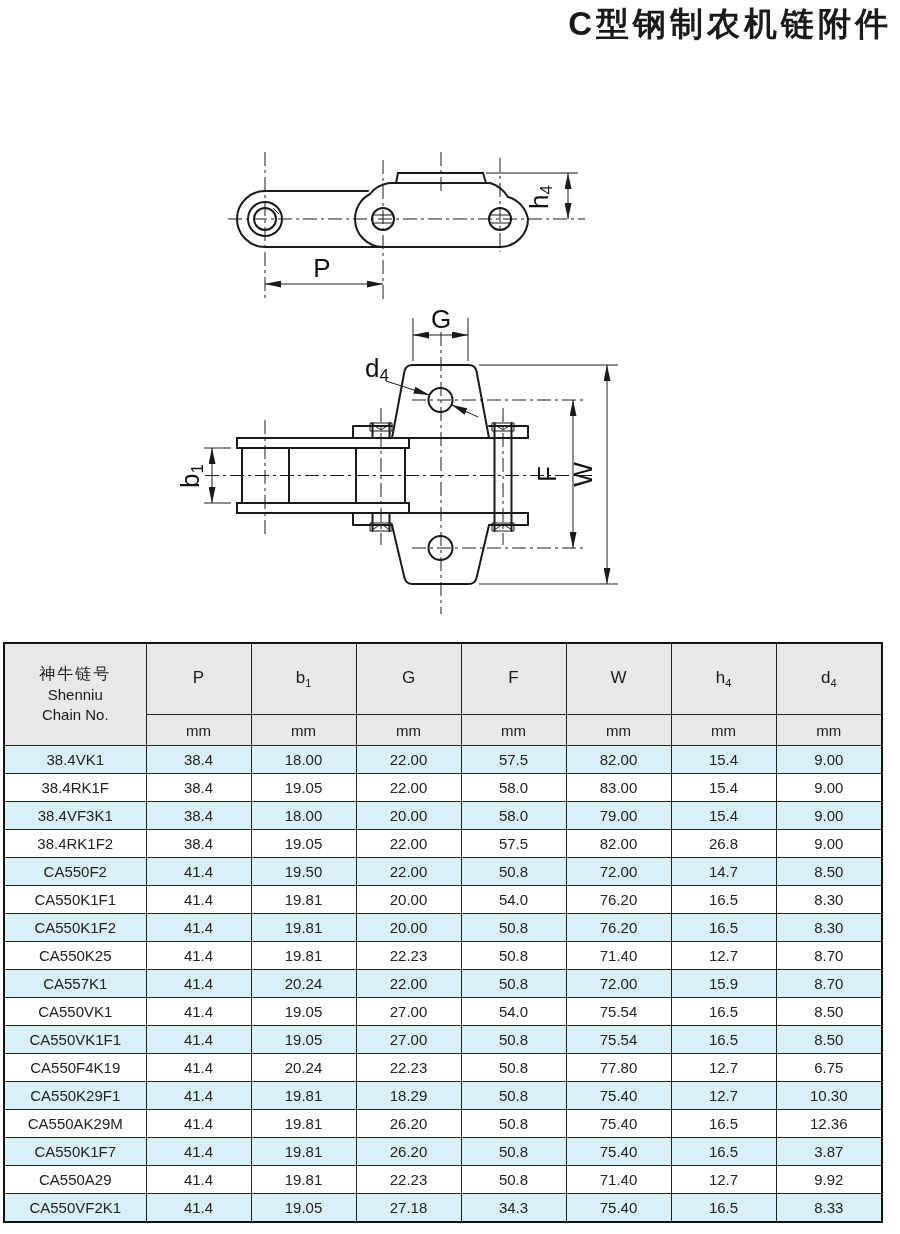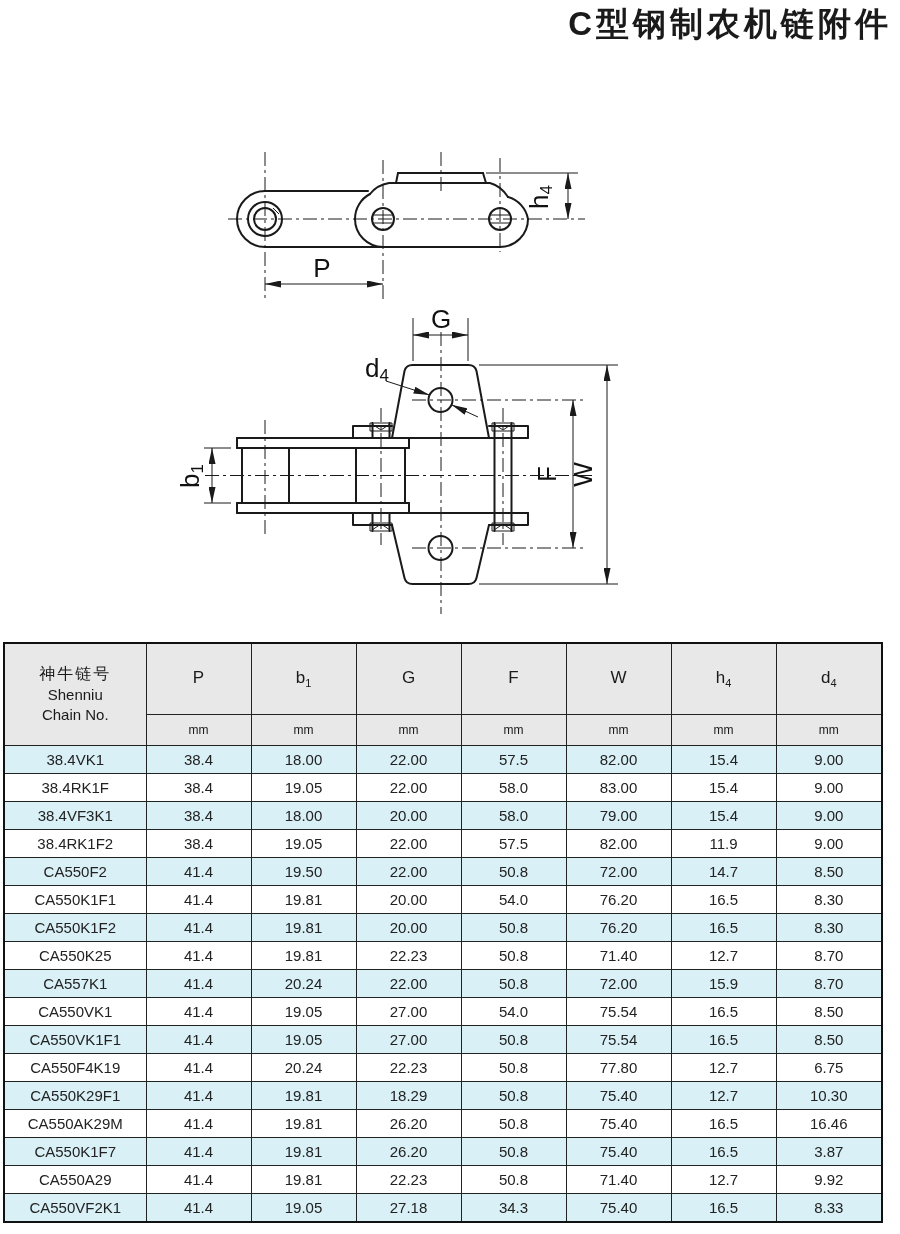--- a/index.html
+++ b/index.html
@@ -26,21 +26,21 @@
   table.spec{position:absolute;left:3px;top:642px;width:878px;
              border-collapse:collapse;table-layout:fixed;
              border:2px solid #111;background:#fff;}
   table.spec th,table.spec td{border:1px solid #222;text-align:center;
              vertical-align:middle;padding:0;font-weight:400;}
   table.spec thead th{background:var(--header-bg,#e8e8e8);}
   .hd-chain{font-size:15px;line-height:1.35;}
   .hd-chain .cjk{font-size:16px;letter-spacing:2px;}
   .hd-col{height:70px;font-size:17px;}
   .hd-col sub{font-size:11px;}
-  .hd-mm{height:30px;font-size:12px;}
+  .hd-mm{height:30px;font-size:15px;}
   table.spec tbody td{height:27px;font-size:15px;color:#222;}
   table.spec tbody tr.alt{background:var(--alt-row,#d8f0f6);}
 </style>
 </head>
 <body>
 
 <div class="page">
 
   <div class="title-cn">C型钢制农机链附件</div>
 
@@ -224,21 +224,21 @@
           <td>15.4</td>
           <td>9.00</td>
         </tr>
         <tr>
           <td>38.4RK1F2</td>
           <td>38.4</td>
           <td>19.05</td>
           <td>22.00</td>
           <td>57.5</td>
           <td>82.00</td>
-          <td>11.9</td>
+          <td>26.8</td>
           <td>9.00</td>
         </tr>
         <tr class="alt">
           <td>CA550F2</td>
           <td>41.4</td>
           <td>19.50</td>
           <td>22.00</td>
           <td>50.8</td>
           <td>72.00</td>
           <td>14.7</td>
@@ -325,21 +325,21 @@
           <td>10.30</td>
         </tr>
         <tr>
           <td>CA550AK29M</td>
           <td>41.4</td>
           <td>19.81</td>
           <td>26.20</td>
           <td>50.8</td>
           <td>75.40</td>
           <td>16.5</td>
-          <td>16.46</td>
+          <td>12.36</td>
         </tr>
         <tr class="alt">
           <td>CA550K1F7</td>
           <td>41.4</td>
           <td>19.81</td>
           <td>26.20</td>
           <td>50.8</td>
           <td>75.40</td>
           <td>16.5</td>
           <td>3.87</td>

